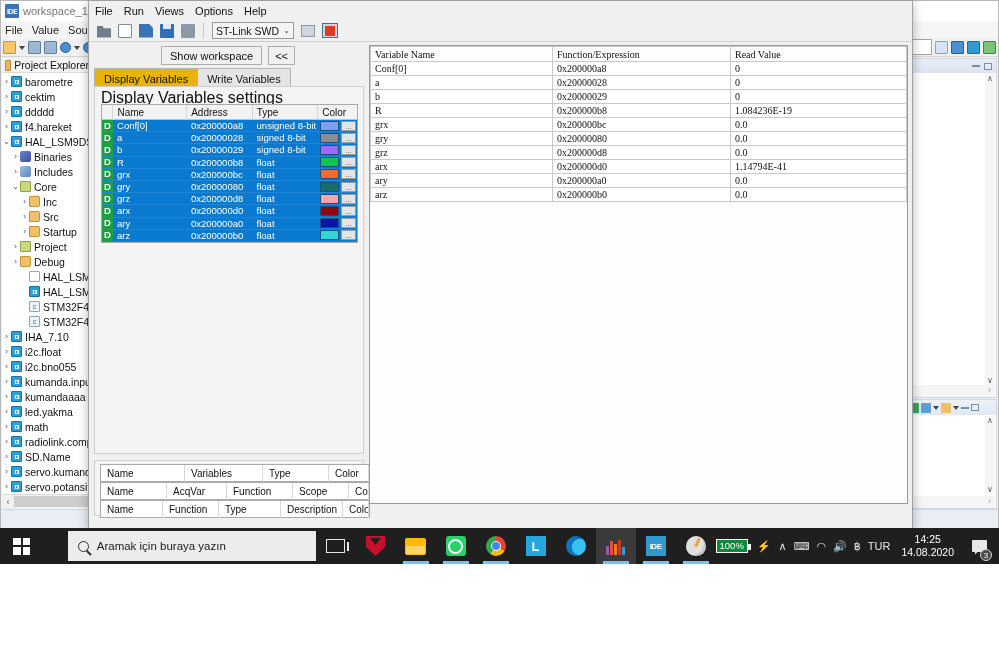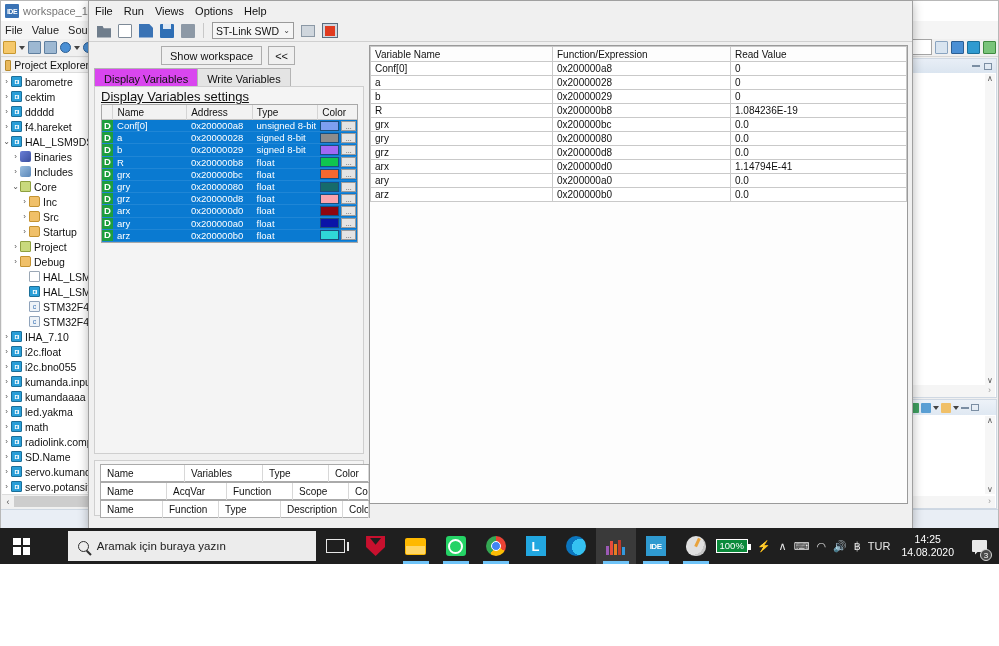--- a/index.html
+++ b/index.html
@@ -197,28 +197,28 @@
     background: #f0f0f0; border: 1px solid #adadad; font-size: 11px;
     color: #111; padding: 2px 8px; height: 19px; line-height: 14px;
   }
   .btn.small { padding: 2px 6px; }
 
   .tabs { position: absolute; left: 5px; top: 26px; display: flex; align-items: flex-end; }
   .tab {
     font-size: 11px; padding: 4px 9px 4px 9px; border: 1px solid #b4b4b4;
     border-bottom: none; background: #e4e4e4; color: #111; margin-right: -1px;
   }
-  .tab.active { background: #d946ef; }
+  .tab.active { background: #eab308; }
 
   .group {
     position: absolute; background: #f4f4f4; border: 1px solid #cfcfcf;
   }
 
   .dv-group { left: 5px; top: 44px; width: 270px; height: 368px; background:#f4f4f4; }
-  .dv-label { position:absolute; left:6px; top:2px; font-size:13px; color:#111;text-decoration:underline; }
+  .dv-label { position:absolute; left:6px; top:2px; font-size:16px; color:#111;text-decoration:underline; }
 
   .tbl {
     position: absolute; left: 6px; top: 17px; width: 257px;
     background: #fff; border: 1px solid #a8a8a8;
     font-size: 10px; border-collapse: collapse;
   }
   .tbl-head {
     display: flex; height: 15px; background: #f2f2f2;
     border-bottom: 1px solid #c2c2c2; align-items: center;
   }
@@ -266,21 +266,21 @@
   
   .vv-panel {
     position: absolute; left: 280px; top: 3px; right: 4px; bottom: 3px;
     background: #fdfdfd; border: 1px solid #9a9a9a;
   }
   .vv-title {
     height: 36px; border-bottom: 1px solid #b5b5b5; background: #fdfdfd;
     display: flex; align-items: center; justify-content: center;
     font-size: 19px; font-weight: bold; color: #111;
   }
-  .vv-tbl { width: 100%; border-collapse: collapse; }
+  .vv-tbl { width: 100%; border-collapse: collapse; font-family: Liberation Serif, serif; }
   .vv-tbl th, .vv-tbl td {
     border: 1px solid #c9c9c9; font-size: 10px; color: #111;
     text-align: left; padding: 1px 4px; height: 12.5px; font-weight: normal;
     background: #fff;
   }
   .vv-tbl th { background: #fdfdfd; height: 15px; }
   .vv-c1 { width: 182px; }
   .vv-c2 { width: 178px; }
 
   

